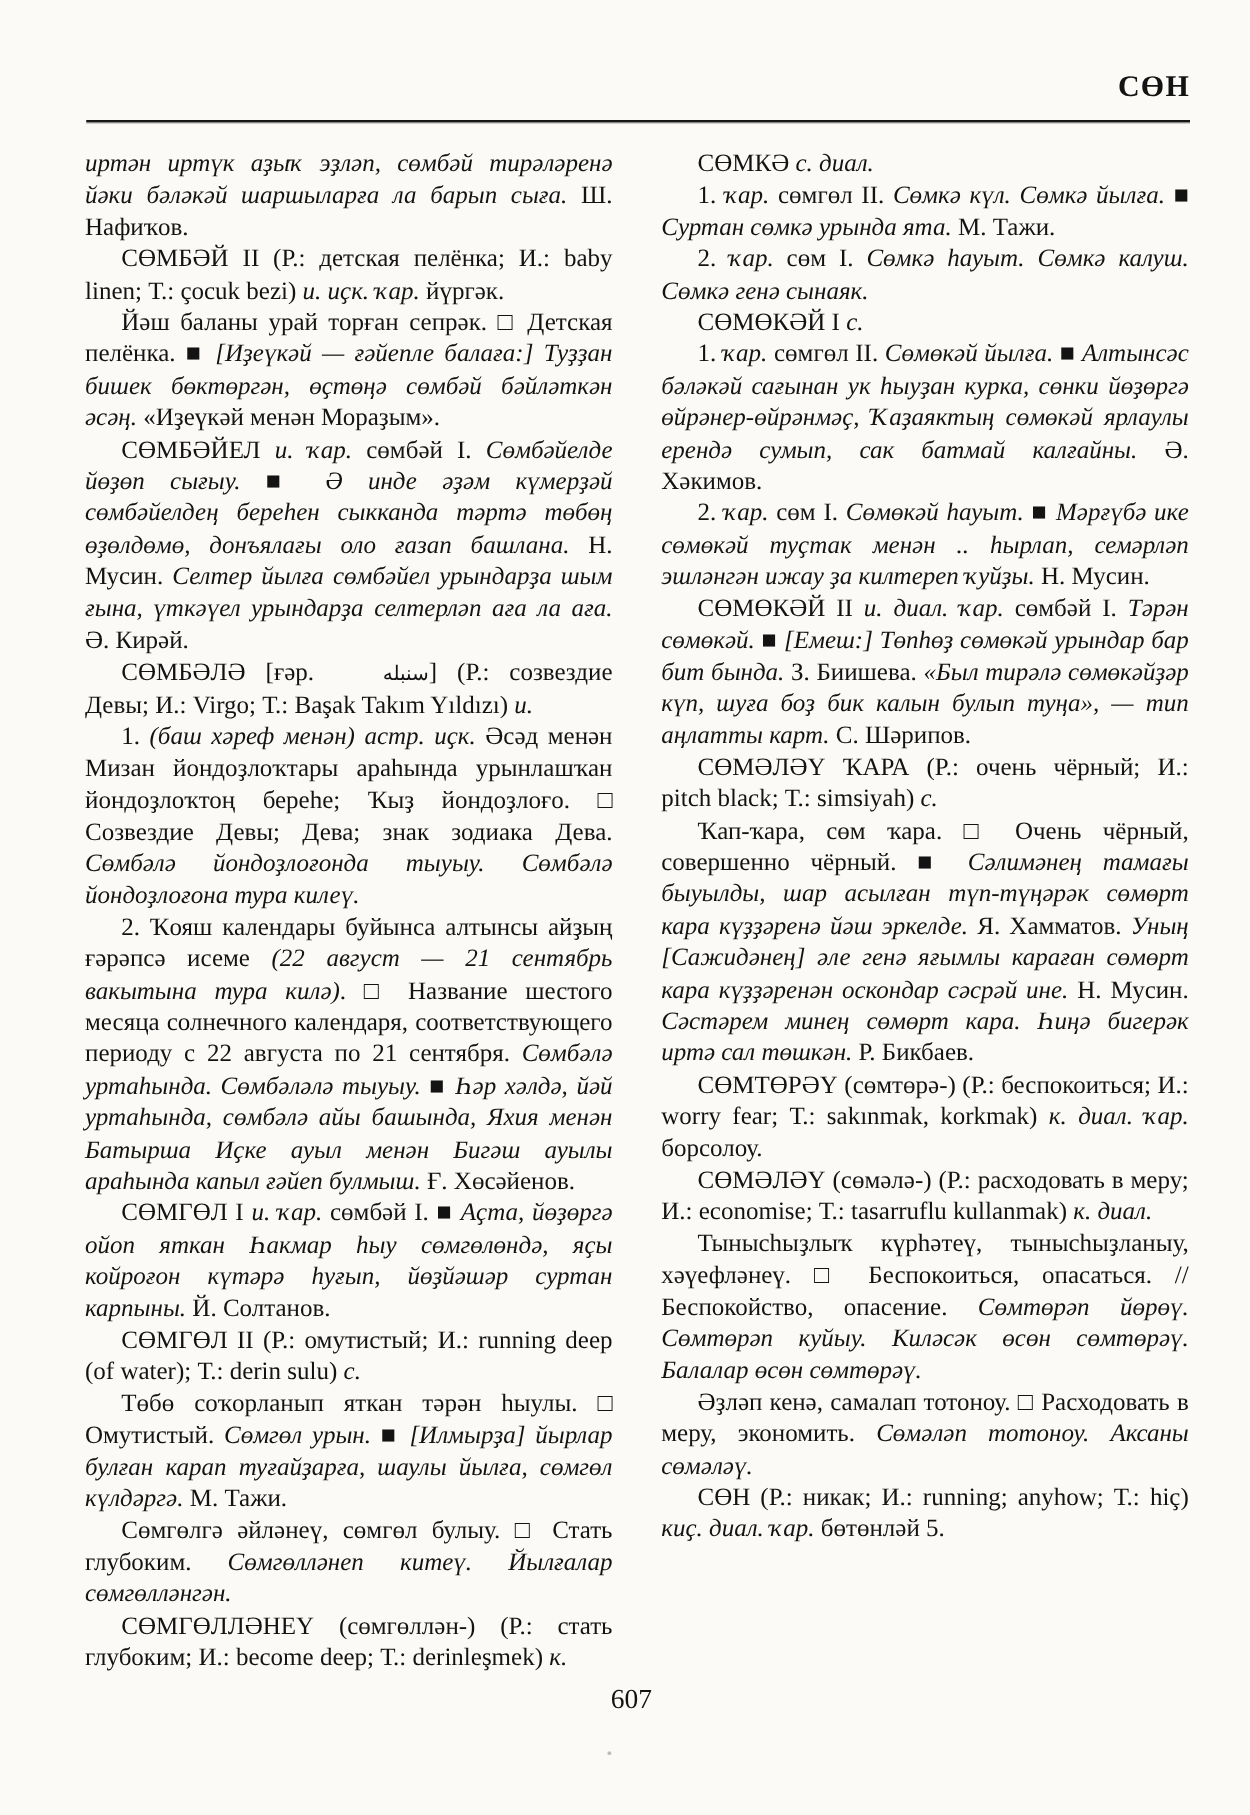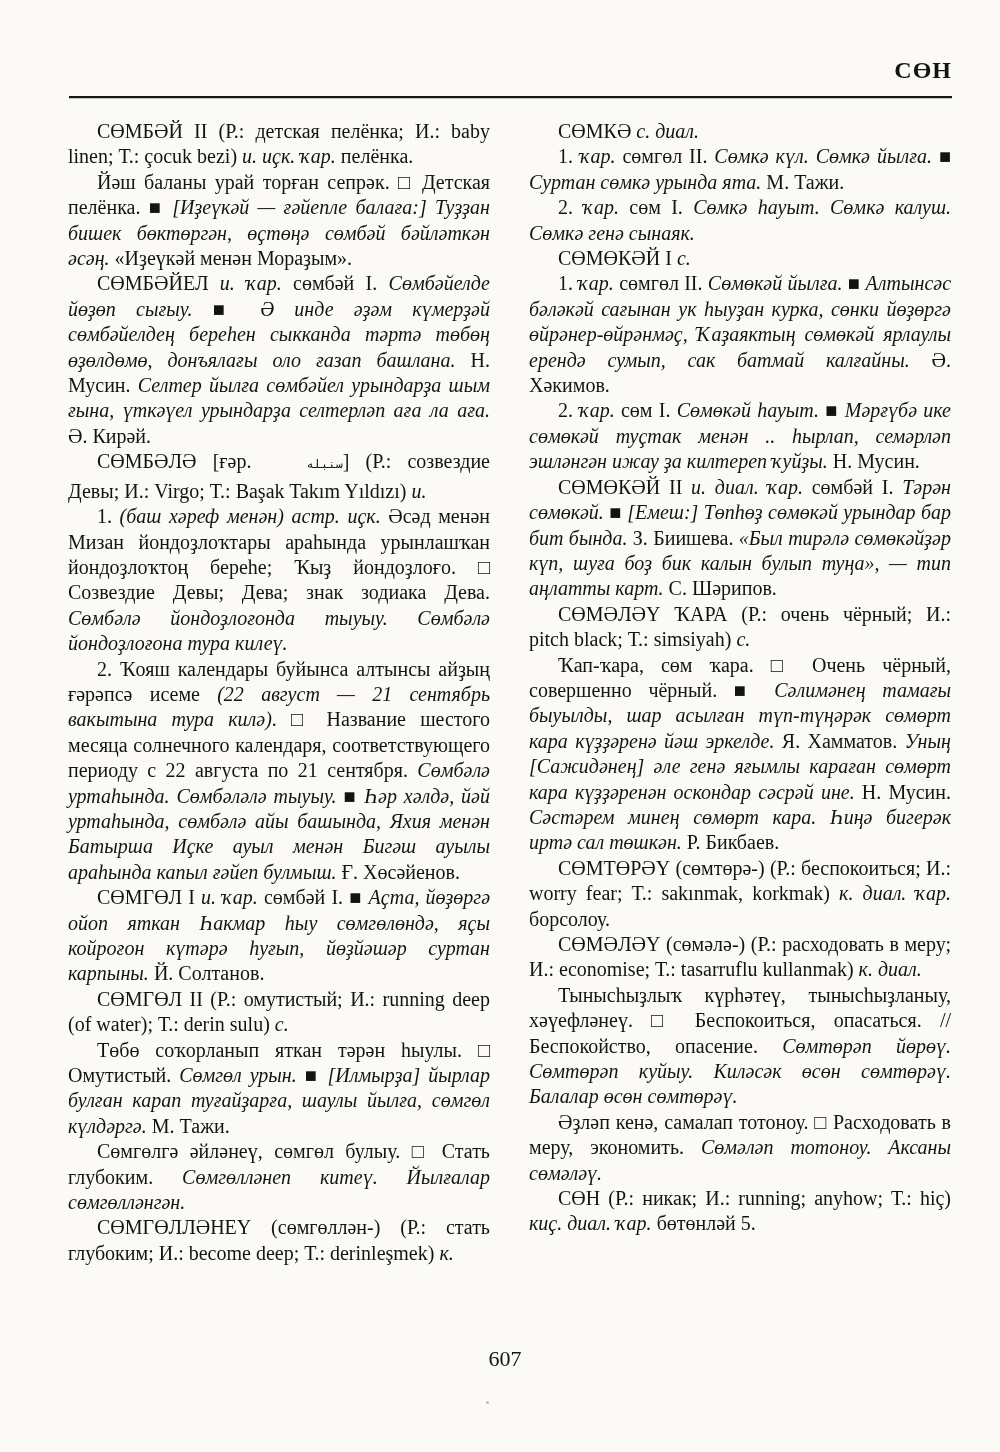--- a/index.html
+++ b/index.html
@@ -19,39 +19,40 @@
   .col{
     position:absolute;top:119px;width:422px;
     text-align:justify;font-size:20px;line-height:25.4px;
   }
   .col-left{left:68px;}
   .col-right{left:529px;}
   .col p{margin:0;padding:0;}
   .col p.ind{text-indent:29px;}
   .run-b{font-weight:400;}
   .run-i{font-style:italic;}
-  .run-ar{font-family:Liberation Mono, monospace;font-size:12px;margin-left:39px;}
+  .run-ar{font-family:Liberation Sans, sans-serif;font-size:16px;margin-left:39px;}
   .page-number{
     position:absolute;top:1346px;left:0;width:1010px;
     text-align:center;font-size:22px;
   }
   .scan-dot{
     position:absolute;top:1401px;left:486px;width:3px;height:3px;
     background:#8a8a84;border-radius:50%;opacity:.55;
   }
 </style>
 </head>
 <body>
 
 <div class="running-head">СӨН</div>
 
 <div class="head-rule"></div>
 
 <div class="col col-left">
-    <p class="ind"><span class="run-b">СӨМБӘЙ II </span><span class="run-r">(Р.: детская пелёнка; И.: baby linen; Т.: çocuk bezi) </span><span class="run-i">и. иҫк. ҡар. </span><span class="run-b">пелёнка.</span></p>
+    <p class=""><span class="run-i">иртән иртүк аҙыҡ эҙләп, сөмбәй тирәләренә йәки бәләкәй шаршыларға ла барып сыға. </span><span class="run-r">Ш. Нафиҡов.</span></p>
+    <p class="ind"><span class="run-b">СӨМБӘЙ II </span><span class="run-r">(Р.: детская пелёнка; И.: baby linen; Т.: çocuk bezi) </span><span class="run-i">и. иҫк. ҡар. </span><span class="run-b">йүргәк.</span></p>
     <p class="ind"><span class="run-r">Йәш баланы урай торған сепрәк. □ Детская пелёнка. ■ </span><span class="run-i">[Иҙеүкәй — ғәйепле балаға:] Туҙҙан бишек бөктөргән, өҫтөңә сөмбәй бәйләткән әсәң. </span><span class="run-r">«Иҙеүкәй менән Мораҙым».</span></p>
     <p class="ind"><span class="run-b">СӨМБӘЙЕЛ </span><span class="run-i">и. ҡар. </span><span class="run-b">сөмбәй I. </span><span class="run-i">Сөмбәйелде йөҙөп сығыу. </span><span class="run-r">■ </span><span class="run-i">Ә инде әҙәм күмерҙәй сөмбәйелдең береһен сыкканда тәртә төбөң өҙөлдөмө, донъялағы оло ғазап башлана. </span><span class="run-r">Н. Мусин. </span><span class="run-i">Селтер йылға сөмбәйел урындарҙа шым ғына, үткәүел урындарҙа селтерләп аға ла аға. </span><span class="run-r">Ә. Кирәй.</span></p>
     <p class="ind"><span class="run-b">СӨМБӘЛӘ </span><span class="run-r">[ғәр. </span><span class="run-ar">سنبله</span><span class="run-r">] (Р.: созвездие Девы; И.: Virgo; Т.: Başak Takım Yıldızı) </span><span class="run-i">и.</span></p>
     <p class="ind"><span class="run-b">1. </span><span class="run-i">(баш хәреф менән) астр. иҫк. </span><span class="run-r">Әсәд менән Мизан йондоҙлоҡтары араһында урынлашҡан йондоҙлоҡтоң береһе; Ҡыҙ йондоҙлоғо. □ Созвездие Девы; Дева; знак зодиака Дева. </span><span class="run-i">Сөмбәлә йондоҙлоғонда тыуыу. Сөмбәлә йондоҙлоғона тура килеү.</span></p>
     <p class="ind"><span class="run-b">2. </span><span class="run-r">Ҡояш календары буйынса алтынсы айҙың ғәрәпсә исеме </span><span class="run-i">(22 август — 21 сентябрь вакытына тура килә)</span><span class="run-r">. □ Название шестого месяца солнечного календаря, соответствующего периоду с 22 августа по 21 сентября. </span><span class="run-i">Сөмбәлә уртаһында. Сөмбәләлә тыуыу. </span><span class="run-r">■ </span><span class="run-i">Һәр хәлдә, йәй уртаһында, сөмбәлә айы башында, Яхия менән Батырша Иҫке ауыл менән Бигәш ауылы араһында капыл ғәйеп булмыш. </span><span class="run-r">Ғ. Хөсәйенов.</span></p>
     <p class="ind"><span class="run-b">СӨМГӨЛ I </span><span class="run-i">и. ҡар. </span><span class="run-b">сөмбәй I. </span><span class="run-r">■ </span><span class="run-i">Аҫта, йөҙөргә ойоп яткан Һакмар һыу сөмгөлөндә, яҫы койроғон күтәрә һуғып, йөҙйәшәр суртан карпыны. </span><span class="run-r">Й. Солтанов.</span></p>
     <p class="ind"><span class="run-b">СӨМГӨЛ II </span><span class="run-r">(Р.: омутистый; И.: running deep (of water); Т.: derin sulu) </span><span class="run-i">с.</span></p>
     <p class="ind"><span class="run-r">Төбө соҡорланып яткан тәрән һыулы. □ Омутистый. </span><span class="run-i">Сөмгөл урын. </span><span class="run-r">■ </span><span class="run-i">[Илмырҙа] йырлар булған карап туғайҙарға, шаулы йылға, сөмгөл күлдәргә. </span><span class="run-r">М. Тажи.</span></p>
     <p class="ind"><span class="run-r">Сөмгөлгә әйләнеү, сөмгөл булыу. □ Стать глубоким. </span><span class="run-i">Сөмгөлләнеп китеү. Йылғалар сөмгөлләнгән.</span></p>
     <p class="ind"><span class="run-b">СӨМГӨЛЛӘНЕҮ (сөмгөллән-) </span><span class="run-r">(Р.: стать глубоким; И.: become deep; Т.: derinleşmek) </span><span class="run-i">к.</span></p>

